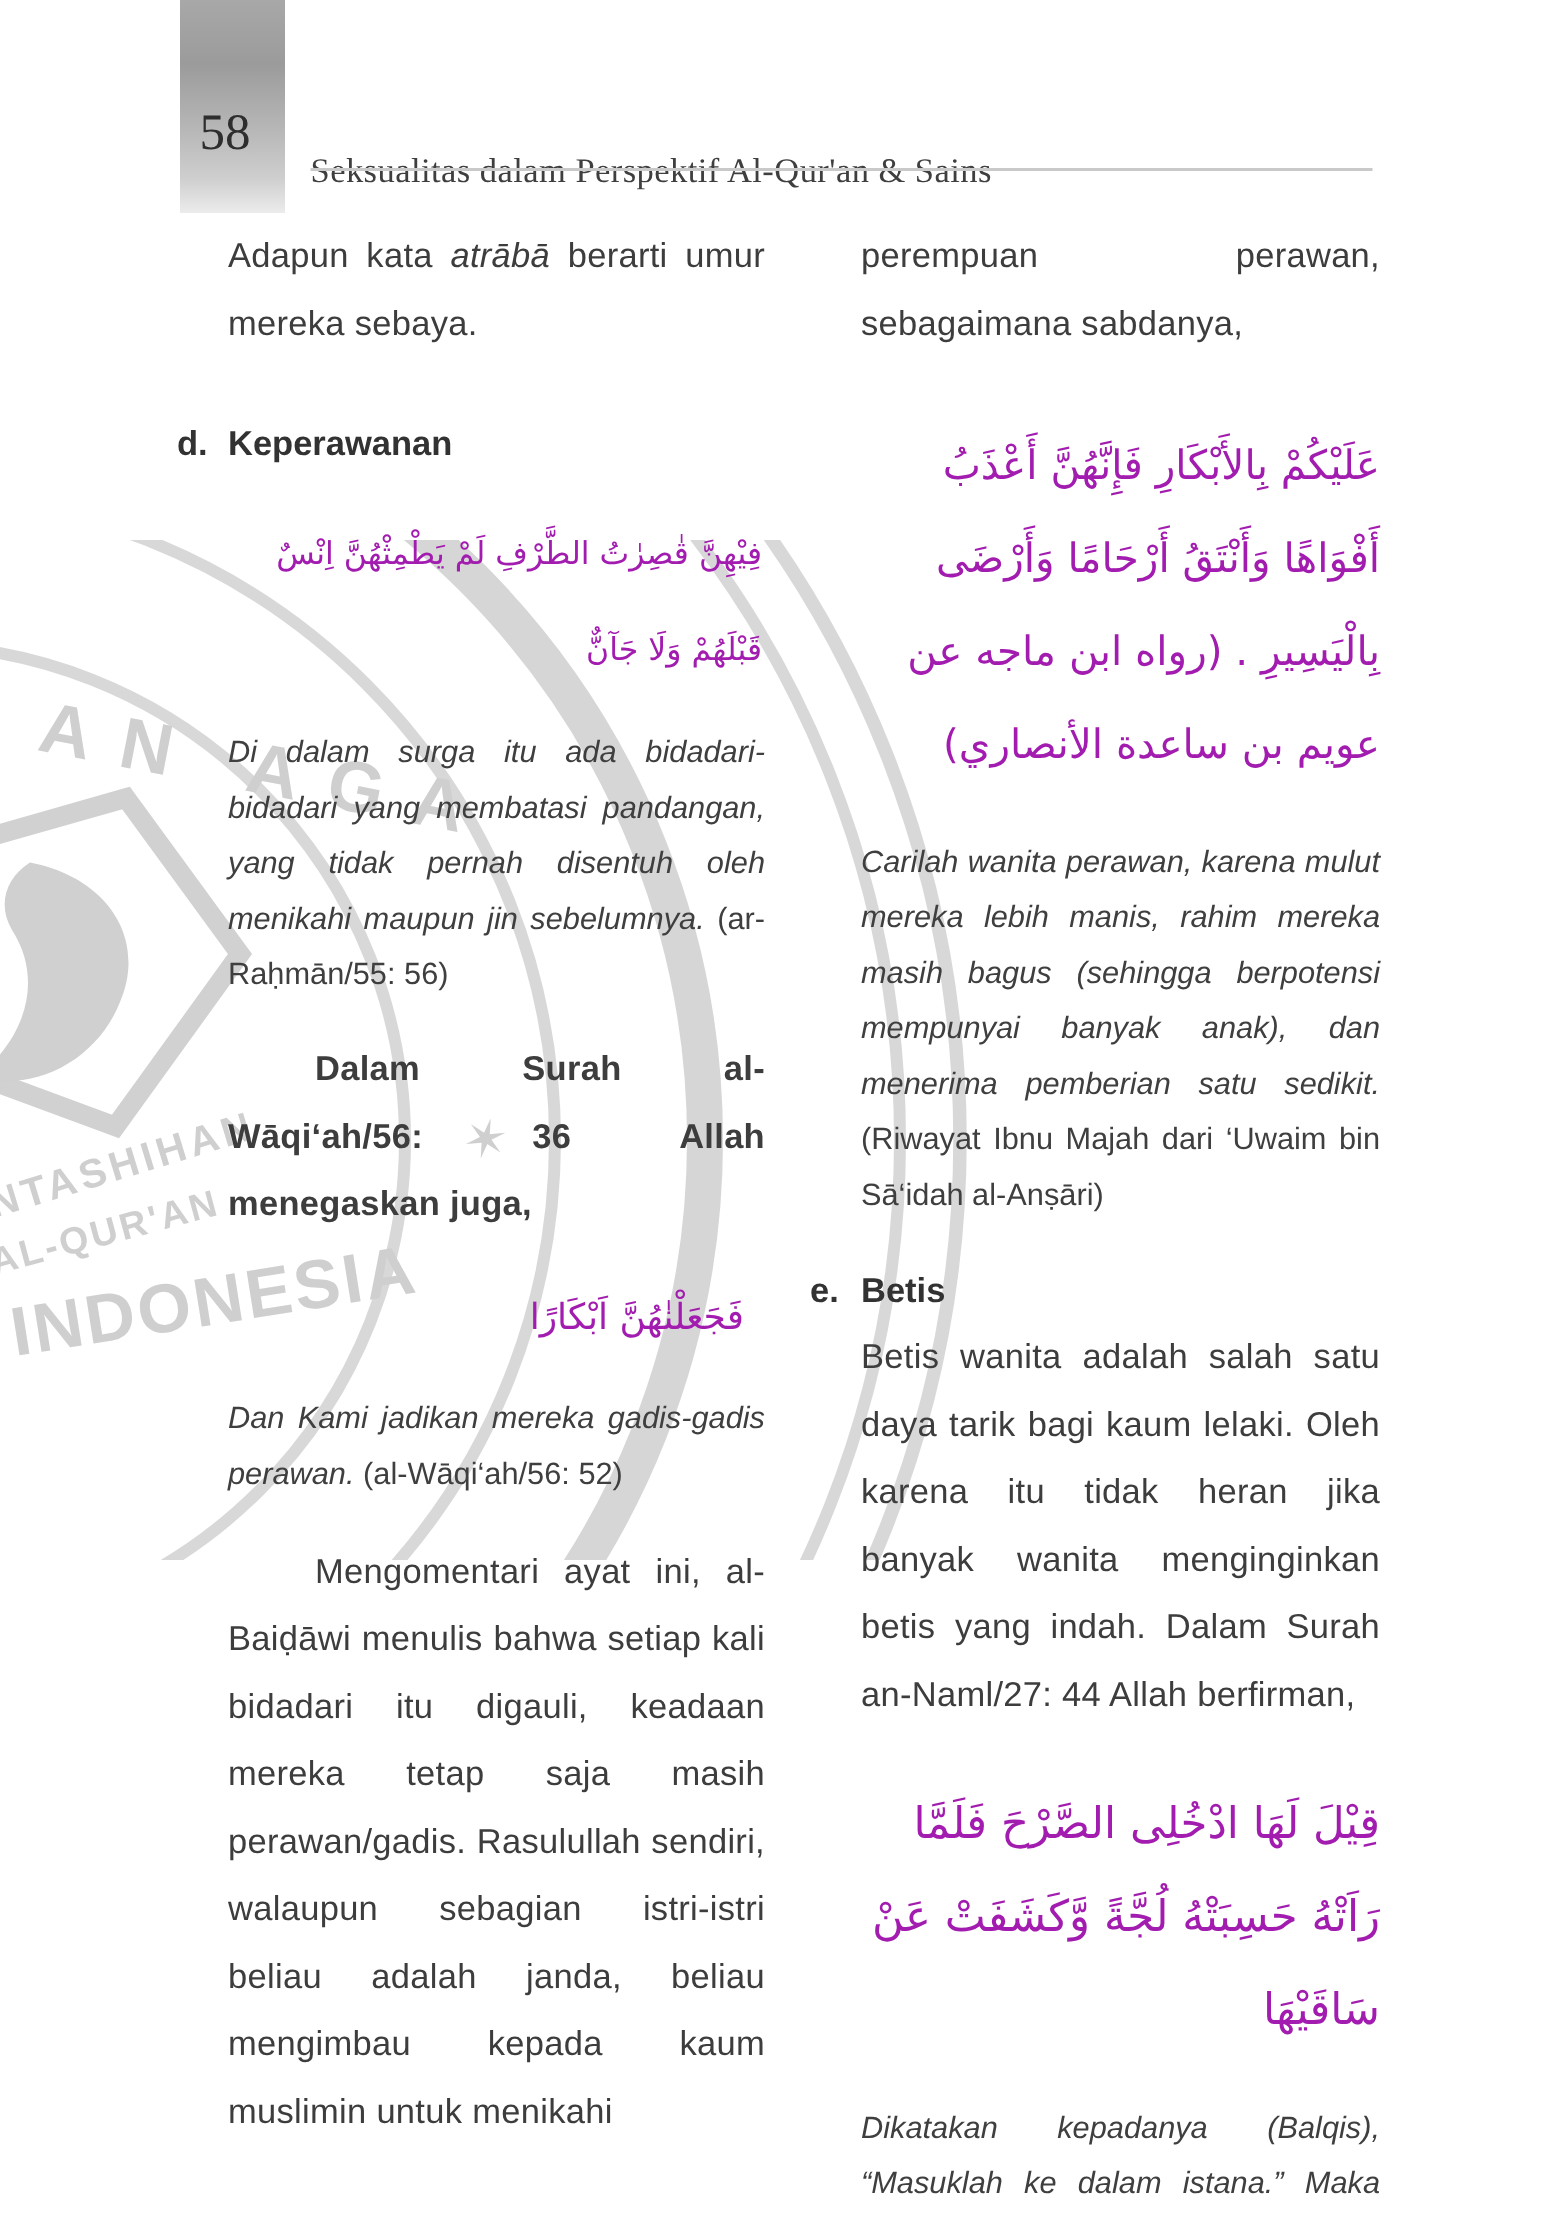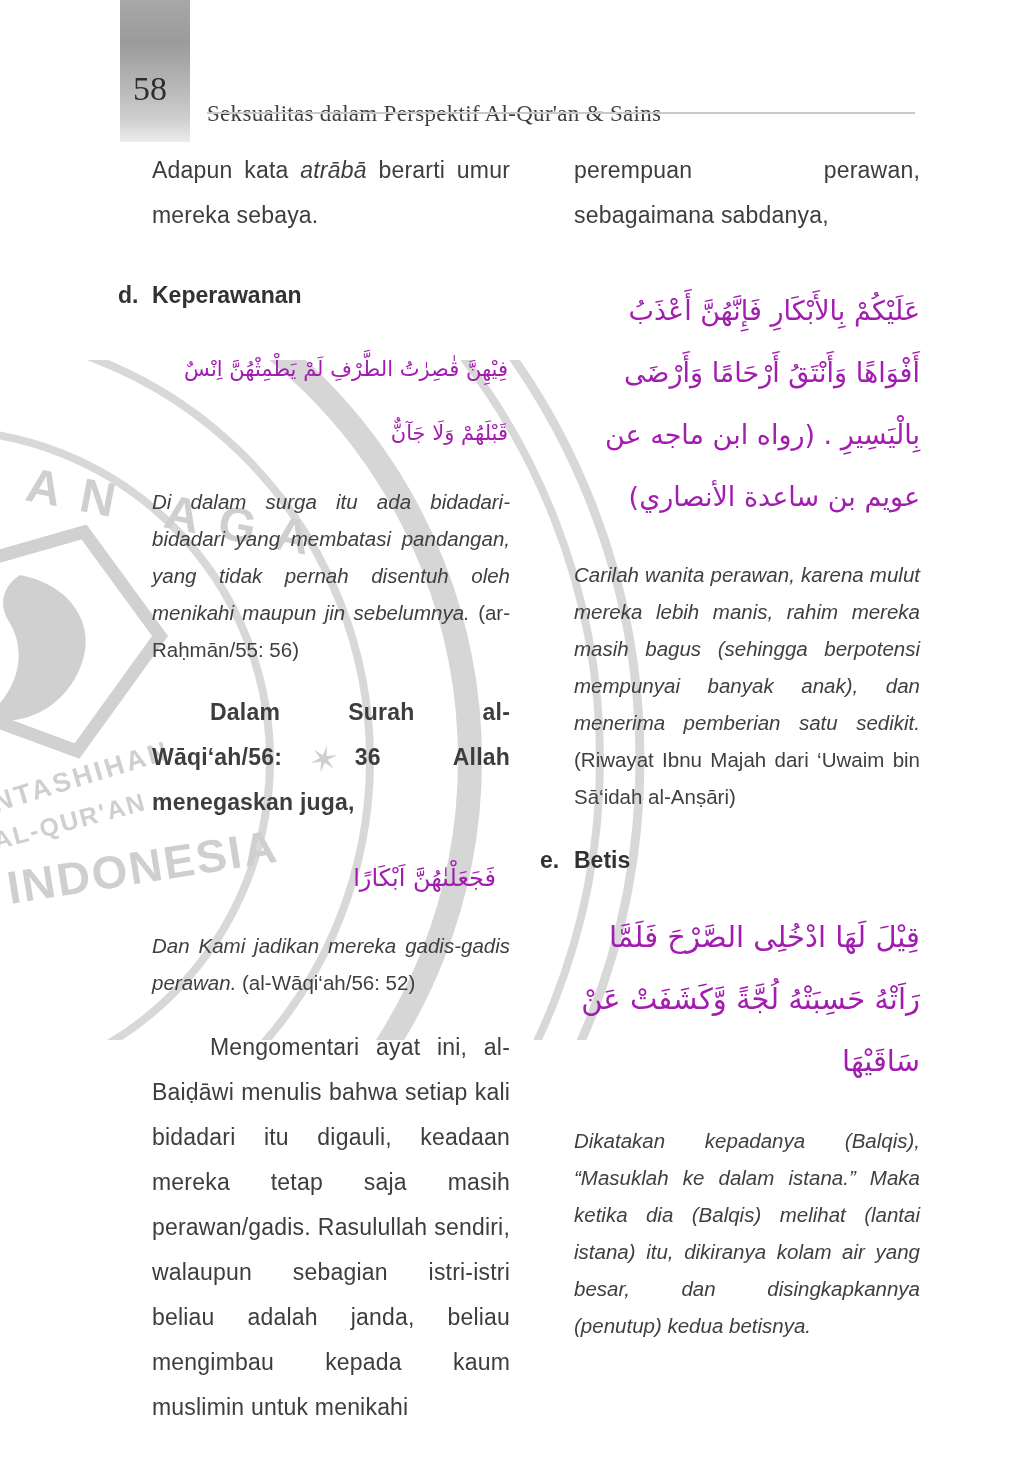--- a/index.html
+++ b/index.html
@@ -130,20 +130,21 @@
 
       <div class="arabic mR-a1">عَلَيْكُمْ بِالأَبْكَارِ فَإِنَّهُنَّ أَعْذَبُ أَفْوَاهًا وَأَنْتَقُ أَرْحَامًا وَأَرْضَى بِالْيَسِيرِ . (رواه ابن ماجه عن عويم بن ساعدة الأنصاري)</div>
 
       <p class="quote mR-q1"><span class="q-text">Carilah wanita perawan, karena mulut mereka lebih manis, rahim mereka masih bagus (sehingga berpotensi mempunyai banyak anak), dan menerima pemberian satu sedikit.</span><span class="q-ref"> (Riwayat Ibnu Majah dari ‘Uwaim bin Sā‘idah al-Anṣāri)</span></p>
 
       <div class="sec-head mR-ehead">
         <span class="marker">e.</span>
         <span>Betis</span>
       </div>
 
+      <p class="body-p mR-p1">Betis wanita adalah salah satu daya tarik bagi kaum lelaki. Oleh karena itu tidak heran jika banyak wanita menginginkan betis yang indah. Dalam Surah an-Naml/27: 44 Allah berfirman,</p>
 
       <div class="arabic mR-a2">قِيْلَ لَهَا ادْخُلِى الصَّرْحَ فَلَمَّا رَاَتْهُ حَسِبَتْهُ لُجَّةً وَّكَشَفَتْ عَنْ سَاقَيْهَا</div>
 
       <p class="quote mR-q2"><span class="q-text">Dikatakan kepadanya (Balqis), “Masuklah ke dalam istana.” Maka ketika dia (Balqis) melihat (lantai istana) itu, dikiranya kolam air yang besar, dan disingkapkannya (penutup) kedua betisnya.</span></p>
 
     </div>
 
   </div>
 </div>
 

